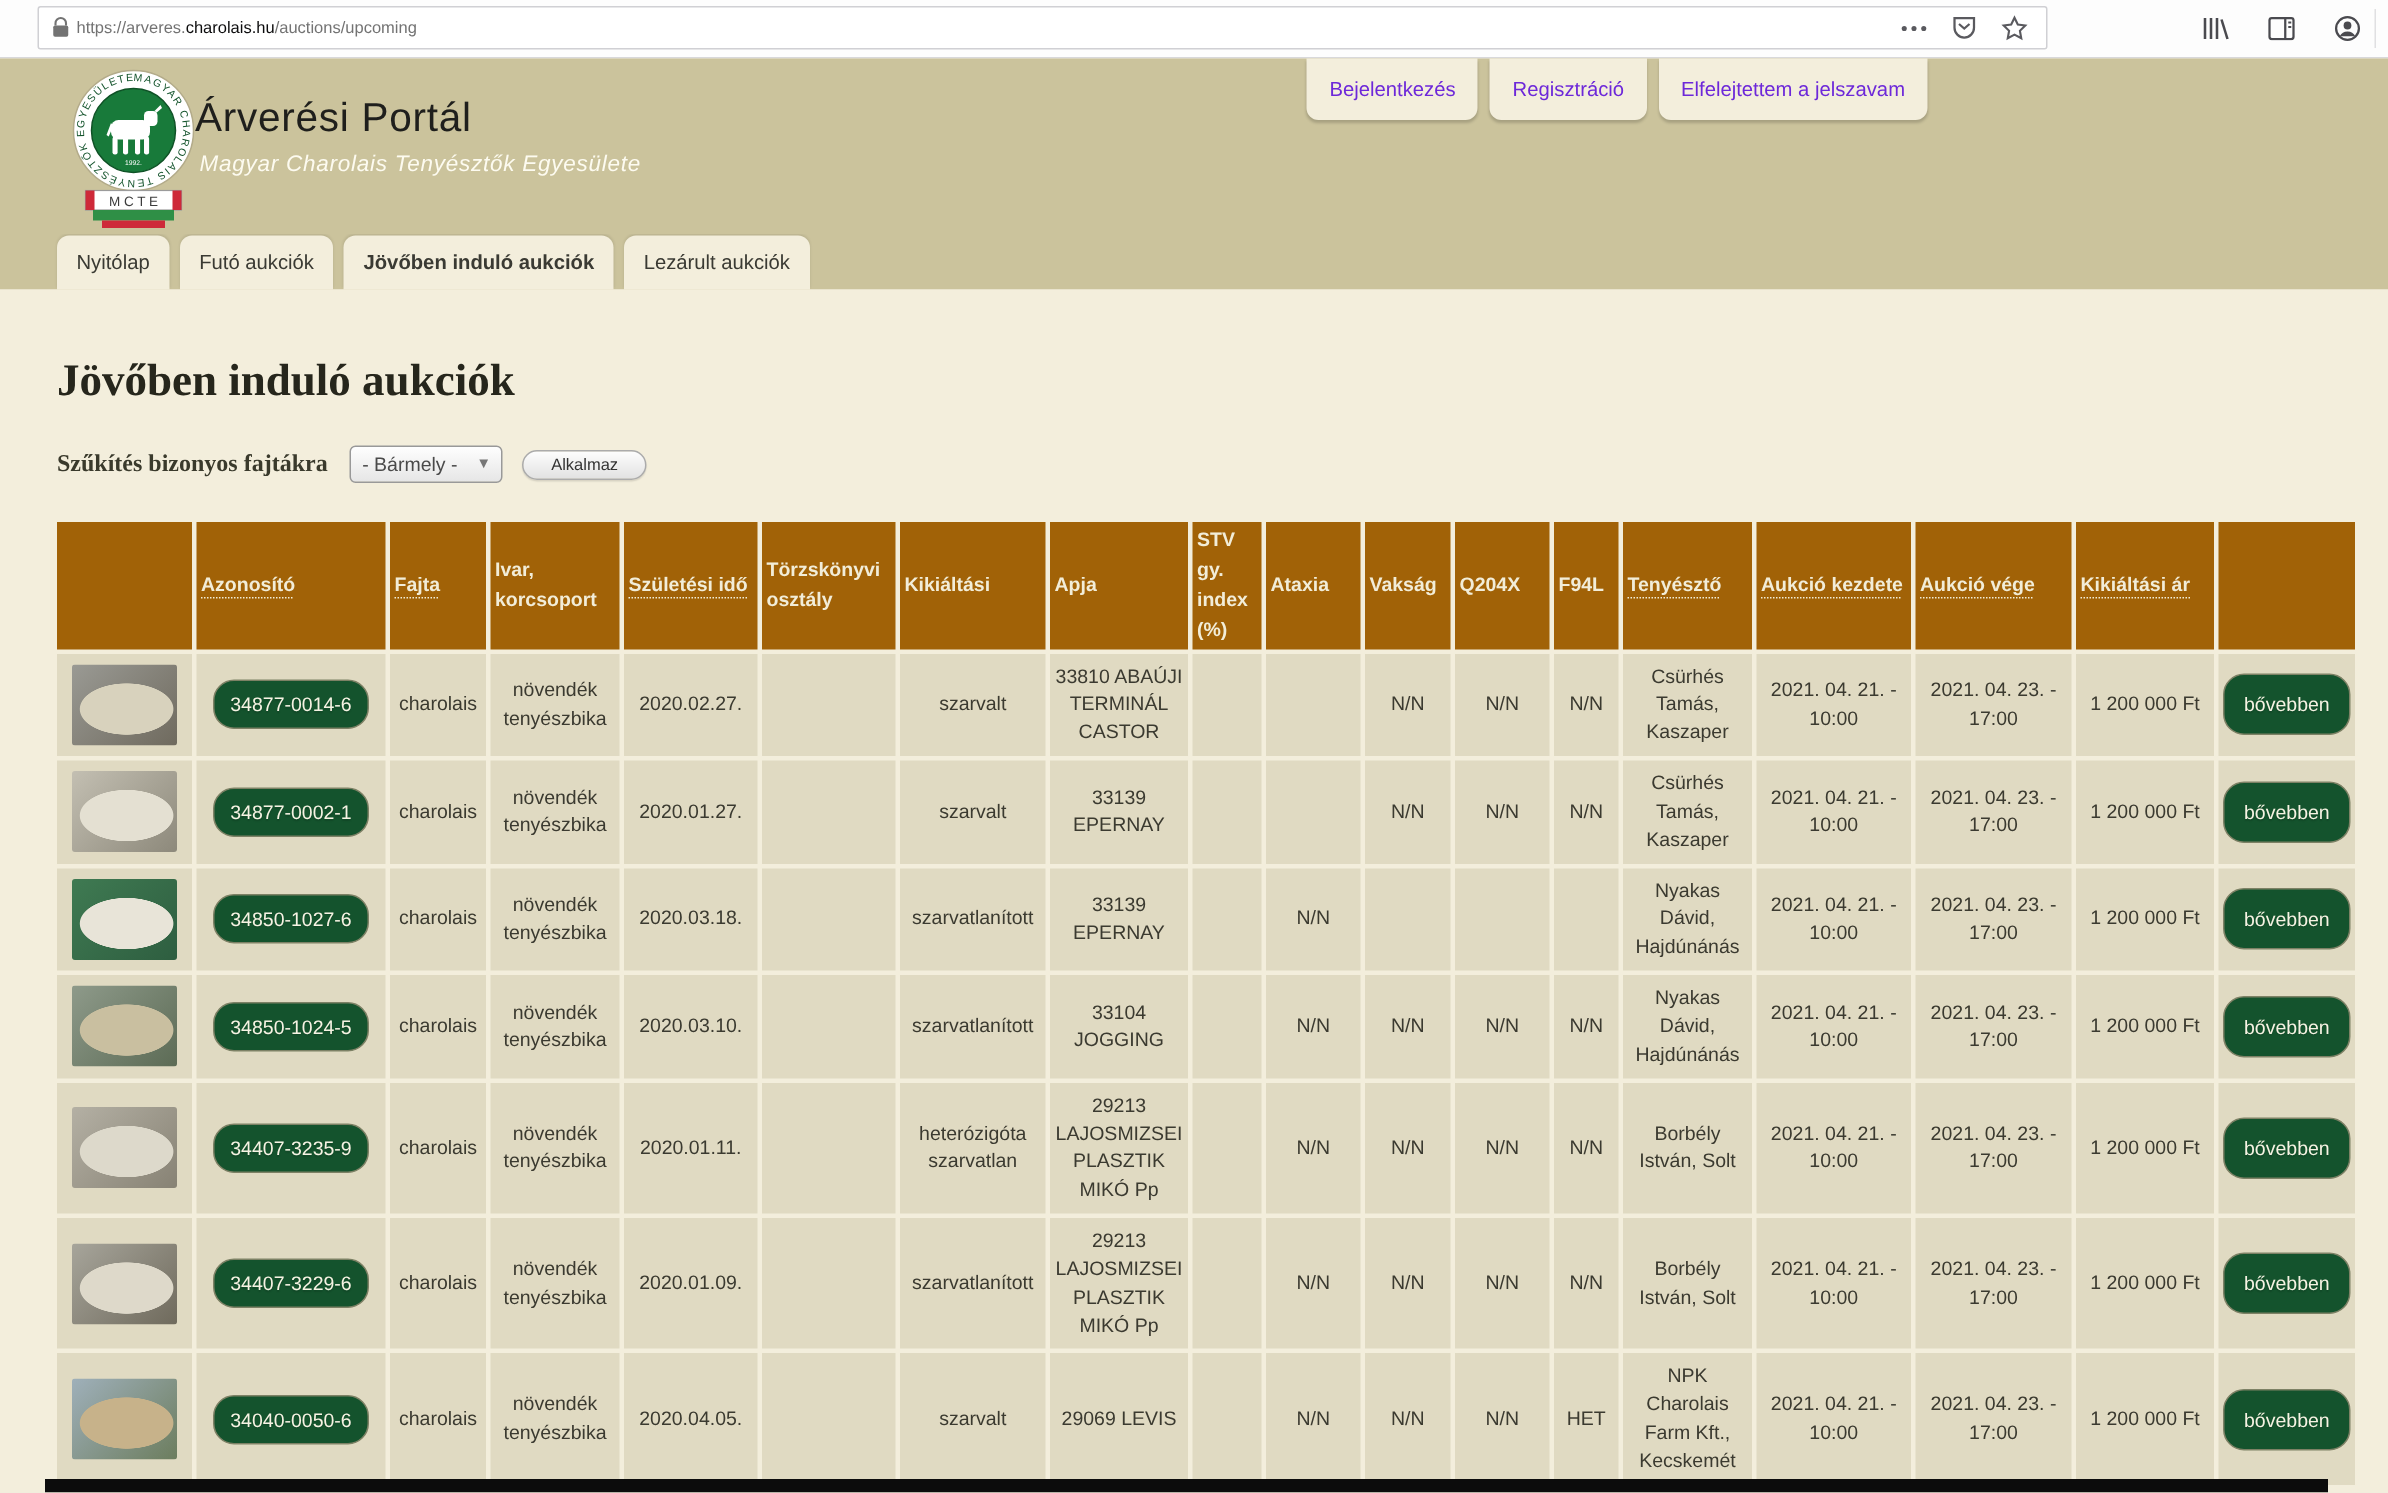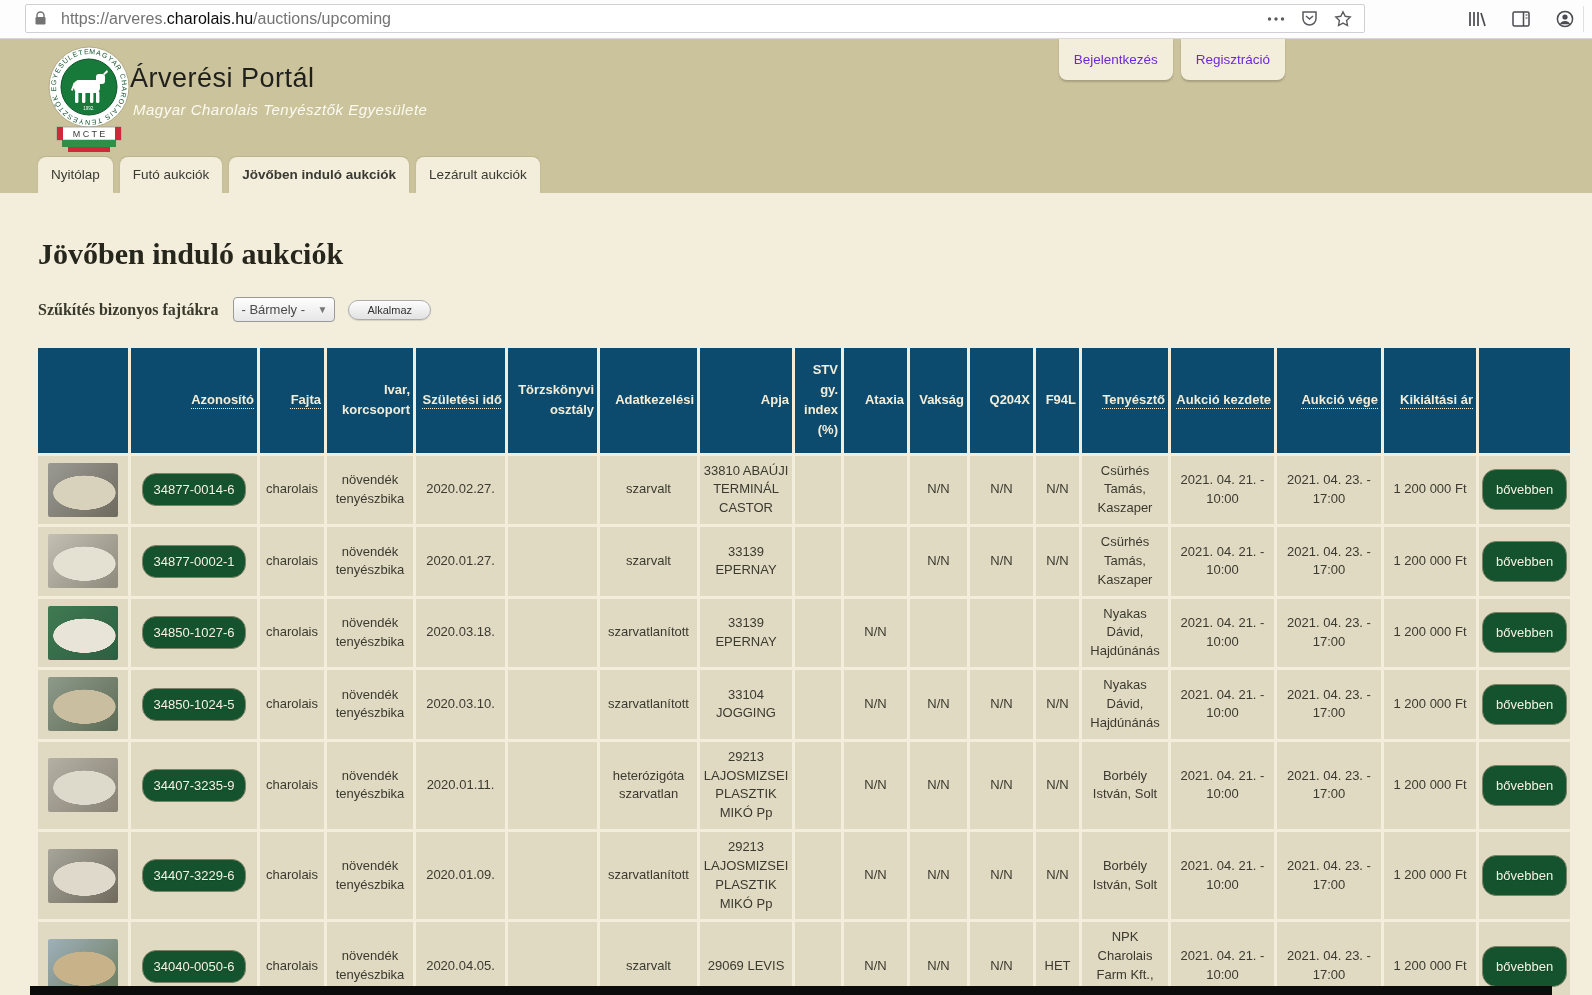--- a/index.html
+++ b/index.html
@@ -2,21 +2,21 @@
 <html><head>
 <meta charset="utf-8">
 <style>
   html,body{margin:0;padding:0;}
   body{font-family:"Liberation Sans",sans-serif;background:#e8e8e8;}
   .stage{position:relative;width:1592px;height:995px;overflow:hidden;background:#f3eedc;}
 
   
   .chrome{position:relative;height:38px;background:#fdfdfd;border-bottom:1px solid #d8d8da;display:flex;align-items:center;}
   .urlbar{position:absolute;left:25px;top:4px;width:1340px;height:29px;background:#fff;border:1px solid #d0d0d4;border-radius:2px;display:flex;align-items:center;padding:0 8px;box-sizing:border-box;}
-  .url-text{font-size:16px;margin-left:14px;white-space:nowrap;color:#737373;flex:1;overflow:hidden;}
+  .url-text{font-size:11px;margin-left:4px;white-space:nowrap;color:#737373;flex:1;overflow:hidden;}
   .url-text .dark{color:#0c0c0d;}
   .urlbar-icons{display:flex;align-items:center;gap:16px;margin-right:4px;}
   .chrome-right{position:absolute;right:18px;top:0;height:38px;display:flex;align-items:center;gap:26px;}
   .cicon{display:inline-flex;align-items:center;justify-content:center;}
   .chrome-divider{position:absolute;right:8px;top:6px;height:26px;width:1px;background:#e0e0e2;}
 
   
   .site-header{position:relative;height:117px;background:#cbc39c;}
   .logo{position:absolute;left:44px;top:6px;width:90px;height:108px;}
   .site-title{position:absolute;left:130px;top:24px;font-size:27px;color:#1f1f1c;letter-spacing:.5px;}
@@ -33,21 +33,21 @@
   .content{position:relative;background:#f3eedc;height:803px;}
   .page-title{margin:0;padding:44px 0 0 38px;font-family:"Liberation Serif",serif;font-size:30px;font-weight:bold;color:#26261c;}
   .filter-row{display:flex;align-items:center;margin:26px 0 0 38px;}
   .filter-label{font-family:"Liberation Serif",serif;font-weight:bold;font-size:16px;color:#3a3a2c;}
   .dropdown{margin-left:15px;width:102px;height:25px;border:1px solid #999;border-radius:4px;background:linear-gradient(#fefefe,#e6e6e6);display:flex;align-items:center;justify-content:space-between;padding:0 7px;box-sizing:border-box;font-size:13px;color:#4a4a4a;cursor:pointer;}
   .dropdown .arrow{color:#777;font-size:10px;}
   .apply-btn{margin-left:13px;height:20px;padding:0 18px;border:1px solid #ababab;border-radius:14px;background:linear-gradient(#fdfdfd,#e2e2e2);font-size:11px;color:#333;cursor:pointer;font-family:inherit;box-shadow:0 1px 1px rgba(0,0,0,.12);}
 
   
   table.auctions{border-collapse:separate;border-spacing:3px;margin:23px 0 0 35px;table-layout:fixed;}
-  table.auctions th{background:#0c4a6e;color:#f2edd8;font-size:13px;font-weight:bold;height:74px;text-align:right;vertical-align:middle;padding:12px 3px;line-height:1.55;}
+  table.auctions th{background:#a16207;color:#f2edd8;font-size:13px;font-weight:bold;height:74px;text-align:left;vertical-align:middle;padding:2px 3px;line-height:1.55;}
   table.auctions td{background:#e0dac2;color:#3b3a30;font-size:13px;text-align:center;vertical-align:middle;padding:6px 3px;line-height:1.45;word-wrap:break-word;}
   .sort-link{text-decoration:underline dotted 1px;text-underline-offset:4px;cursor:pointer;}
   .photo{width:70px;height:54px;margin:0 auto;border-radius:2px;}
   .id-btn,.details-btn{display:inline-block;background:#14532d;border:1px solid #7d8165;border-radius:14px;color:#f6f3e3;font-size:13px;font-family:inherit;padding:8px 11px;cursor:pointer;white-space:nowrap;text-shadow:0 1px 1px rgba(0,0,0,.15);}
   .details-btn{padding:12px 13px;}
 
   .black-bar{position:absolute;left:30px;top:986px;width:1522px;height:9px;background:#0c0c0c;z-index:40;}
 </style>
 </head>
 <body>
@@ -139,20 +139,21 @@
           <rect x="18" y="95" width="54" height="7" fill="#2f8f46"></rect>
           <rect x="24" y="102" width="42" height="5" fill="#ce2939"></rect>
         </g>
       </svg>
     </div>
     <div class="site-title">Árverési Portál</div>
     <div class="site-subtitle">Magyar Charolais Tenyésztők Egyesülete</div>
     <div class="auth">
         <button class="auth-btn">Bejelentkezés</button>
         <button class="auth-btn">Regisztráció</button>
+        <button class="auth-btn">Elfelejtettem a jelszavam</button>
       </div>
   </div>
 
   <div class="tabstrip">
       <div class="tab">Nyitólap</div>
       <div class="tab">Futó aukciók</div>
       <div class="tab active">Jövőben induló aukciók</div>
       <div class="tab">Lezárult aukciók</div>
     </div>
 
@@ -190,21 +191,21 @@
           <col style="width: 88px;">
         </colgroup>
         <thead>
           <tr>
             <th><span></span></th>
             <th><span class="sort-link">Azonosító</span></th>
             <th><span class="sort-link">Fajta</span></th>
             <th><span>Ivar, korcsoport</span></th>
             <th><span class="sort-link">Születési idő</span></th>
             <th><span>Törzskönyvi osztály</span></th>
-            <th><span>Adatkezelési</span></th>
+            <th><span>Kikiáltási</span></th>
             <th><span>Apja</span></th>
             <th><span>STV gy. index (%)</span></th>
             <th><span>Ataxia</span></th>
             <th><span>Vakság</span></th>
             <th><span>Q204X</span></th>
             <th><span>F94L</span></th>
             <th><span class="sort-link">Tenyésztő</span></th>
             <th><span class="sort-link">Aukció kezdete</span></th>
             <th><span class="sort-link">Aukció vége</span></th>
             <th><span class="sort-link">Kikiáltási ár</span></th>

